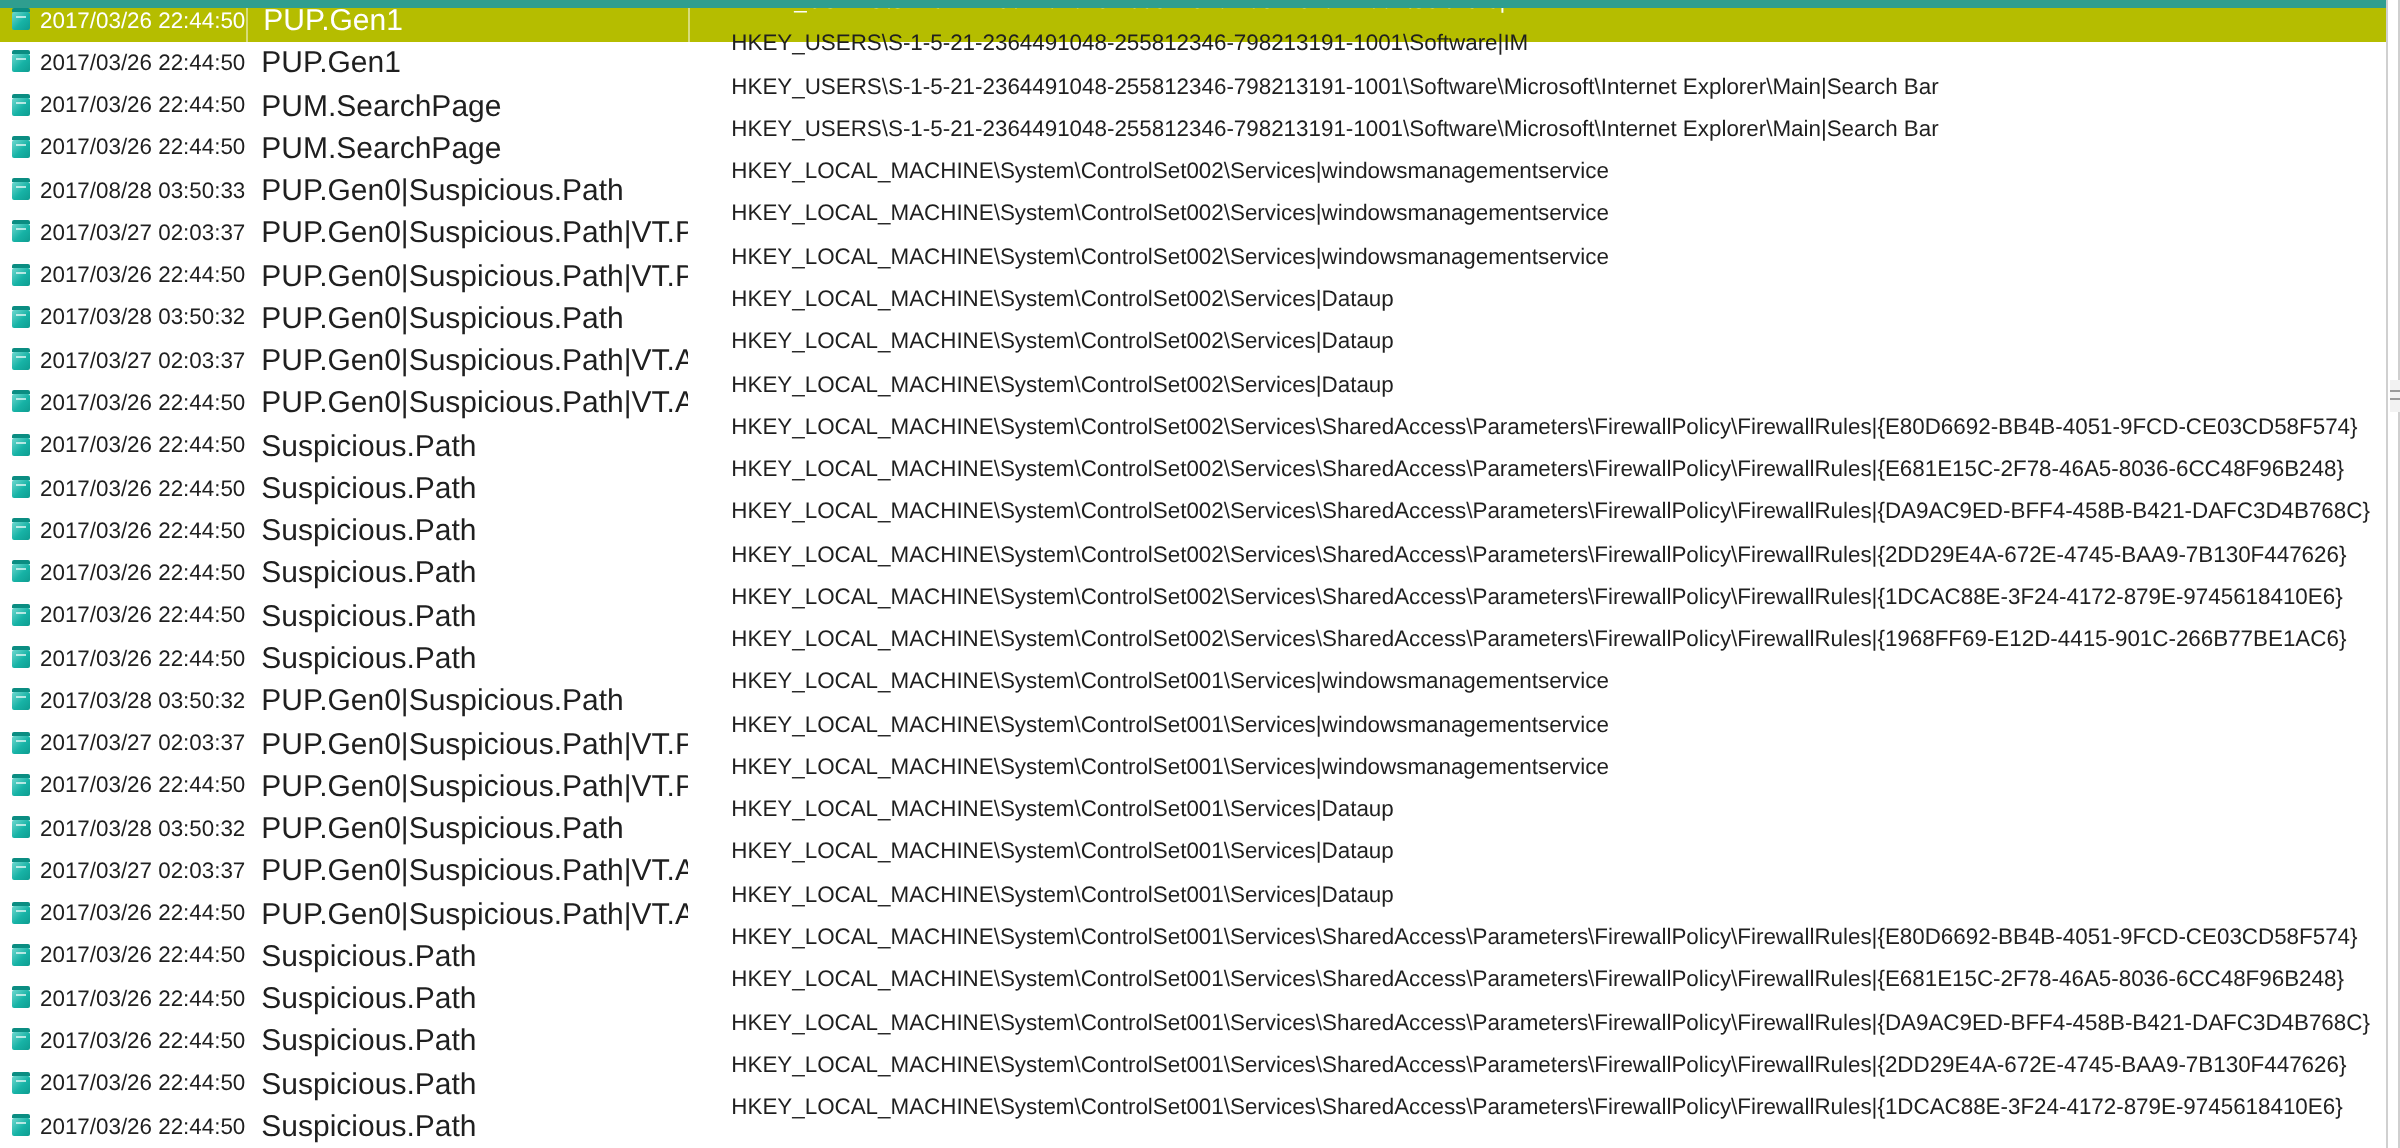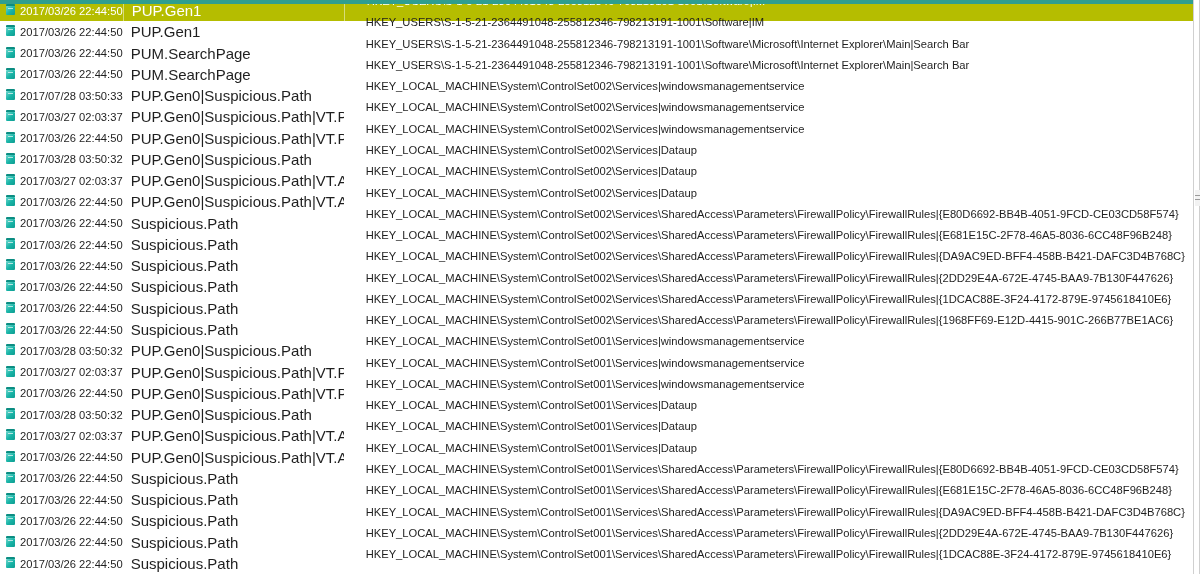--- a/index.html
+++ b/index.html
@@ -179,21 +179,21 @@
           <span class="reg-icon"></span>
         </div>
         <div class="cell-date">2017/03/26 22:44:50</div>
         <div class="cell-type">PUM.SearchPage</div>
         <div class="cell-path">HKEY_USERS\S-1-5-21-2364491048-255812346-798213191-1001\Software\Microsoft\Internet Explorer\Main|Search Bar</div>
       </div>
       <div class="row">
         <div class="cell-icon">
           <span class="reg-icon"></span>
         </div>
-        <div class="cell-date">2017/07/28 03:50:33</div>
+        <div class="cell-date">2017/08/28 03:50:33</div>
         <div class="cell-type">PUP.Gen0|Suspicious.Path</div>
         <div class="cell-path">HKEY_LOCAL_MACHINE\System\ControlSet002\Services|windowsmanagementservice</div>
       </div>
       <div class="row">
         <div class="cell-icon">
           <span class="reg-icon"></span>
         </div>
         <div class="cell-date">2017/03/27 02:03:37</div>
         <div class="cell-type">PUP.Gen0|Suspicious.Path|VT.PUP.Optional.CTProxy</div>
         <div class="cell-path">HKEY_LOCAL_MACHINE\System\ControlSet002\Services|windowsmanagementservice</div>

